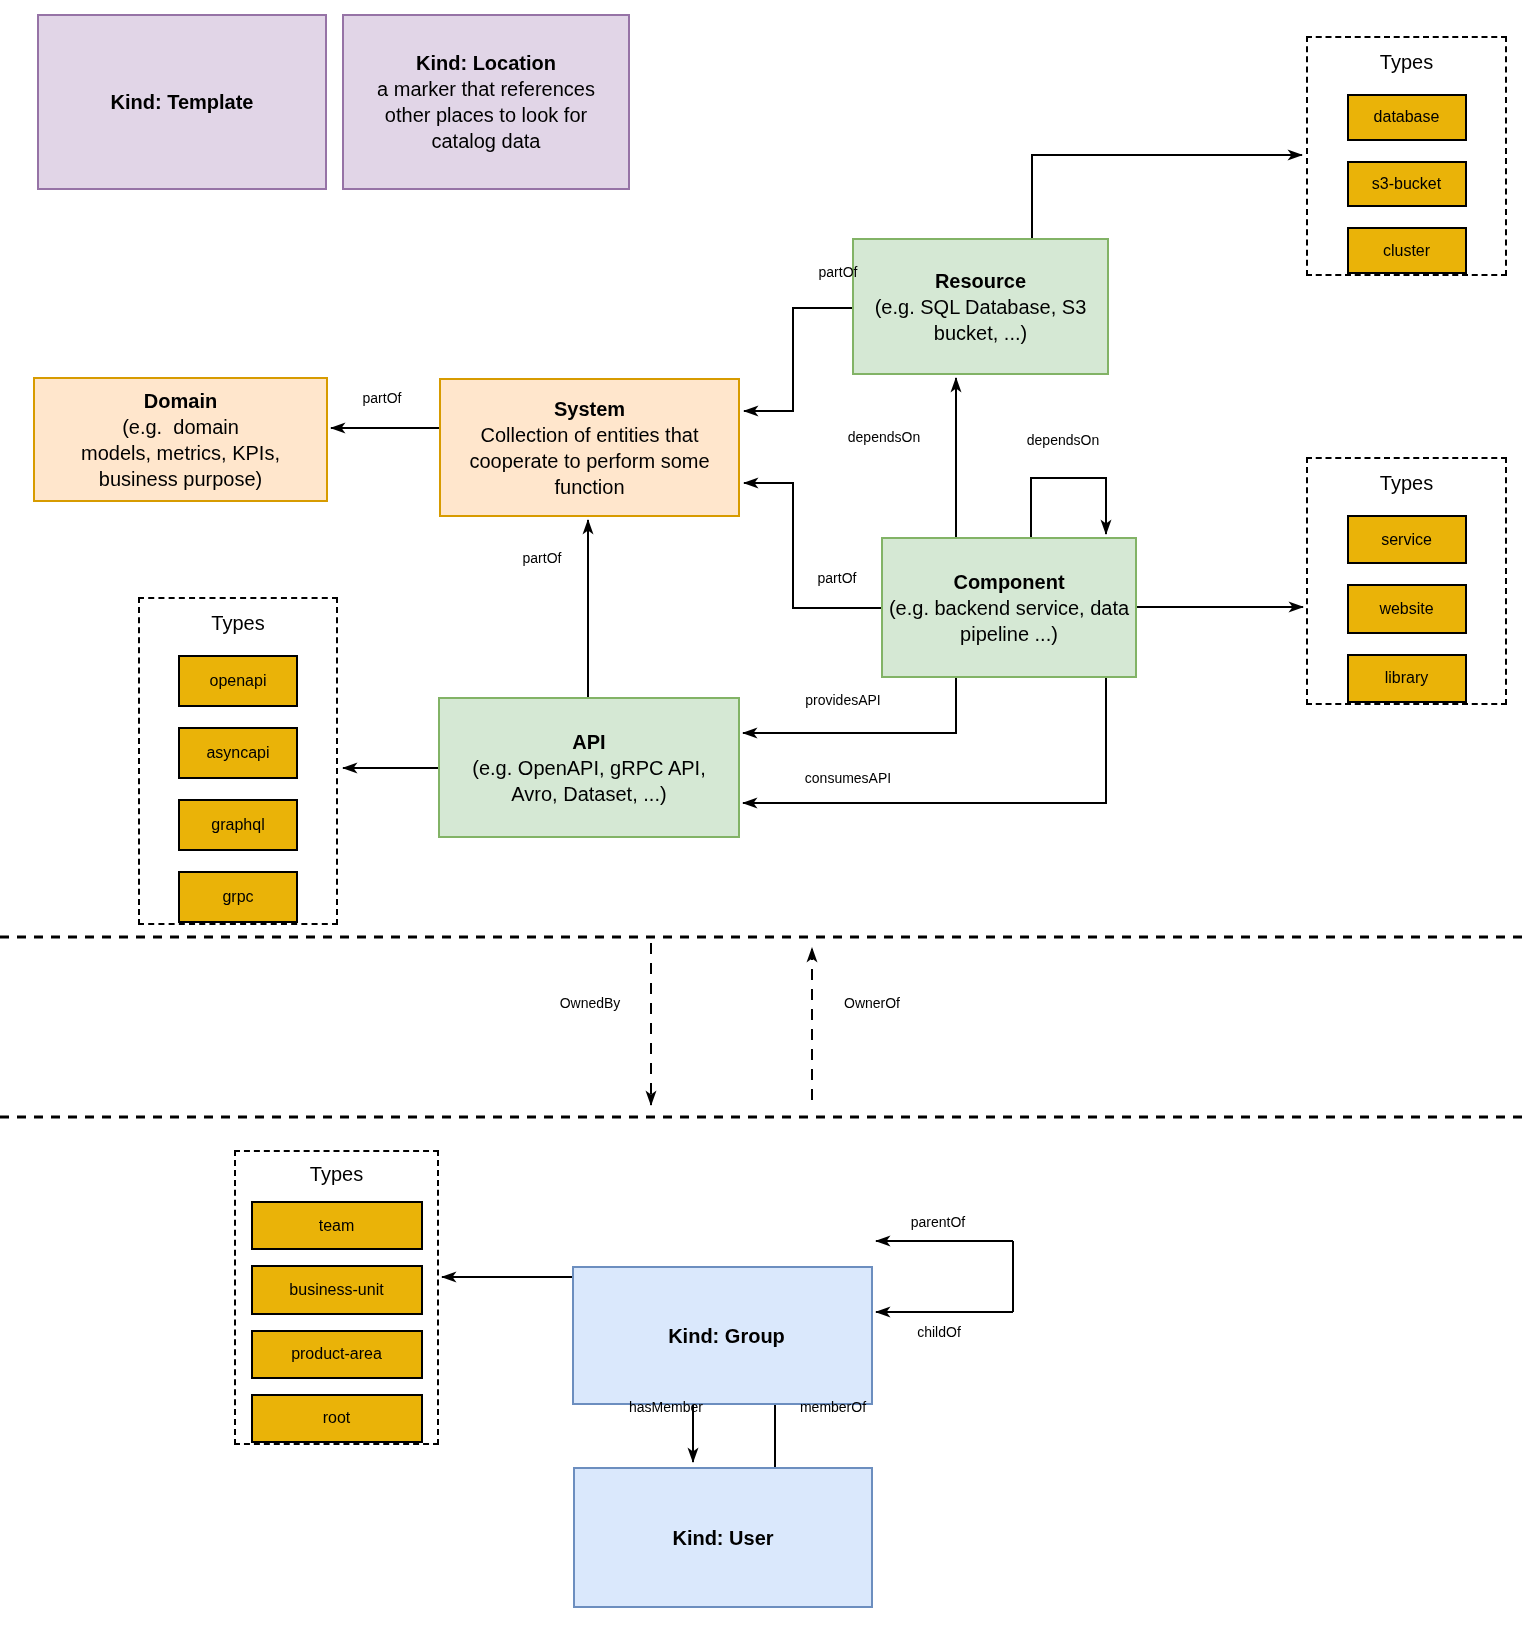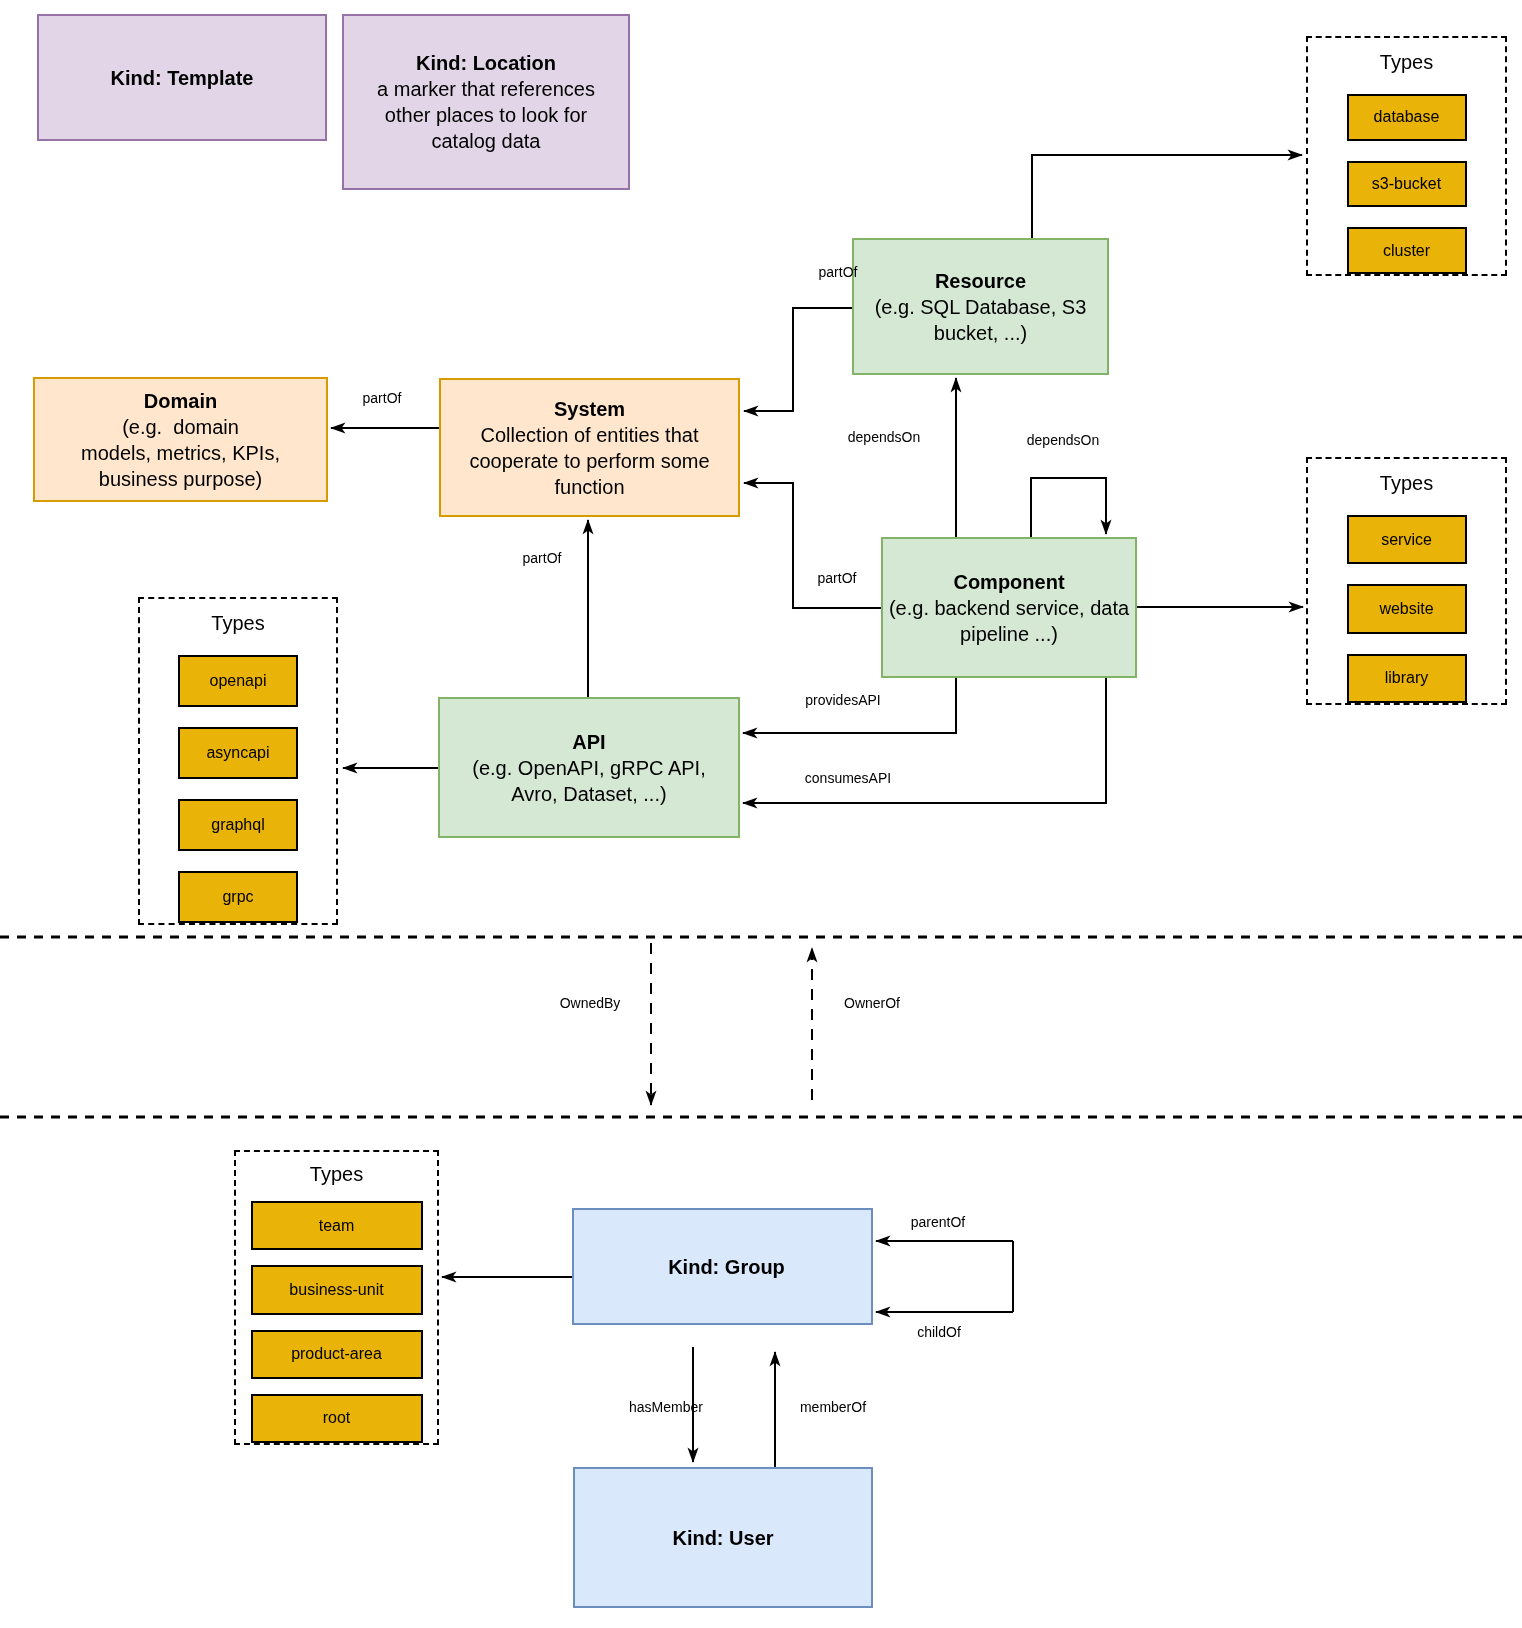--- a/index.html
+++ b/index.html
@@ -79,21 +79,21 @@
     <polyline points="572,1277 442,1277" fill="none" stroke="#000" stroke-width="2" marker-end="url(#arrow)"></polyline>
 
     <polyline points="1013,1241 876,1241" fill="none" stroke="#000" stroke-width="2" marker-end="url(#arrow)"></polyline>
     <polyline points="1013,1312 876,1312" fill="none" stroke="#000" stroke-width="2" marker-end="url(#arrow)"></polyline>
     <polyline points="1013,1241 1013,1312" fill="none" stroke="#000" stroke-width="2"></polyline>
 
     <polyline points="693,1347 693,1462" fill="none" stroke="#000" stroke-width="2" marker-end="url(#arrow)"></polyline>
     <polyline points="775,1467 775,1352" fill="none" stroke="#000" stroke-width="2" marker-end="url(#arrow)"></polyline>
   </svg>
 
-  <div class="node purple" style="left:37px;top:14px;width:290px;height:127px;">
+  <div class="node purple" style="left:37px;top:14px;width:290px;height:176px;">
     <div class="node-title">Kind: Template</div>
   </div>
 
   <div class="node purple" style="left:342px;top:14px;width:288px;height:176px;">
     <div class="node-title">Kind: Location</div>
     <div class="node-desc">a marker that references
 other places to look for
 catalog data</div>
   </div>
 
@@ -152,21 +152,21 @@
   </div>
 
   <div class="types-box group-style" style="left:234px;top:1150px;width:205px;height:295px;">
     <div class="types-title">Types</div>
     <div class="type-pill">team</div>
     <div class="type-pill">business-unit</div>
     <div class="type-pill">product-area</div>
     <div class="type-pill">root</div>
   </div>
 
-  <div class="node blue" style="left:572px;top:1208px;width:301px;height:117px;padding-left:12px;">
+  <div class="node blue" style="left:572px;top:1266px;width:301px;height:139px;padding-left:12px;">
     <div class="node-title">Kind: Group</div>
   </div>
 
   <div class="node blue" style="left:573px;top:1467px;width:300px;height:141px;">
     <div class="node-title">Kind: User</div>
   </div>
 
   <div class="edge-label" style="left:838px;top:272px;">partOf</div>
   <div class="edge-label" style="left:382px;top:398px;">partOf</div>
   <div class="edge-label" style="left:837px;top:578px;">partOf</div>

